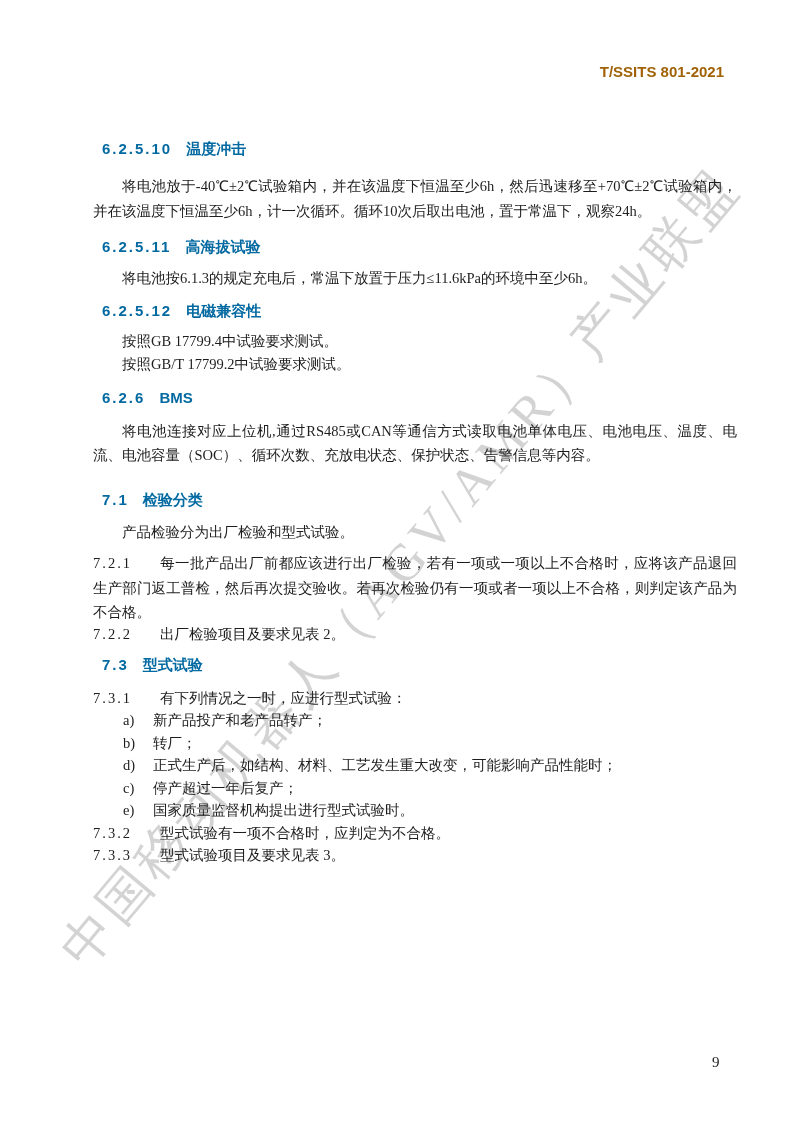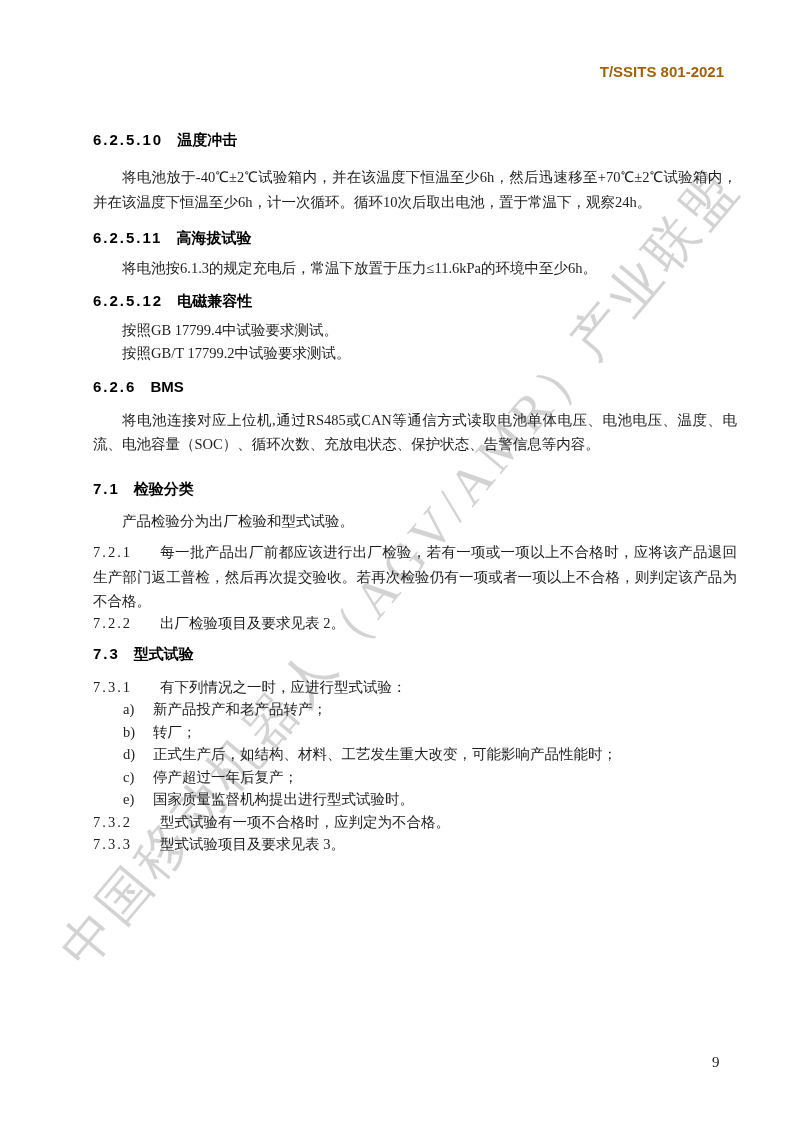--- a/index.html
+++ b/index.html
@@ -45,22 +45,22 @@
     font-size: 14.5px;
     z-index: 1;
   }
 
   
   .sh {
     font-family: "Liberation Sans", sans-serif;
     font-weight: 700;
     font-size: 15px;
     line-height: 20px;
-    margin: 0;
-    color: #000000;
+    margin: 9px;
+    color: #0369a1;
   }
   .ch { font-size: 16px; line-height: 22px; }   
   .sh .num { letter-spacing: 2px; margin-right: 14px; }
 
   
   .bp { margin: 0; line-height: 25px; text-align: justify; }
   .ind { text-indent: 2em; }
 
   
   .clause { margin: 0; line-height: 24.5px; text-align: justify; }

